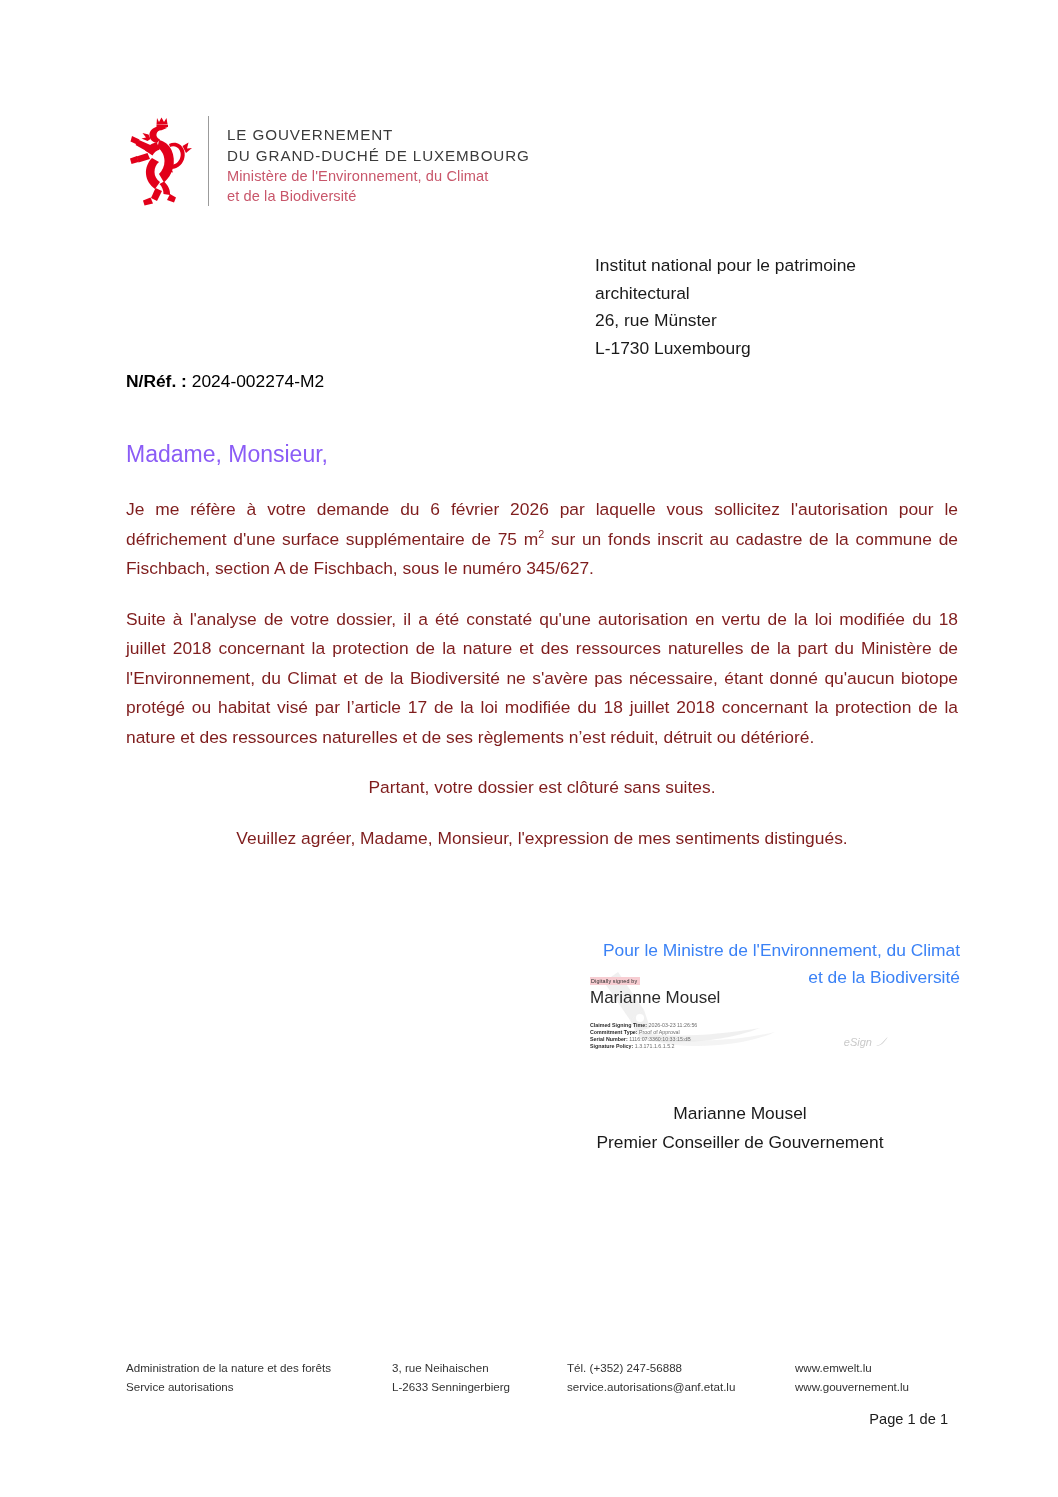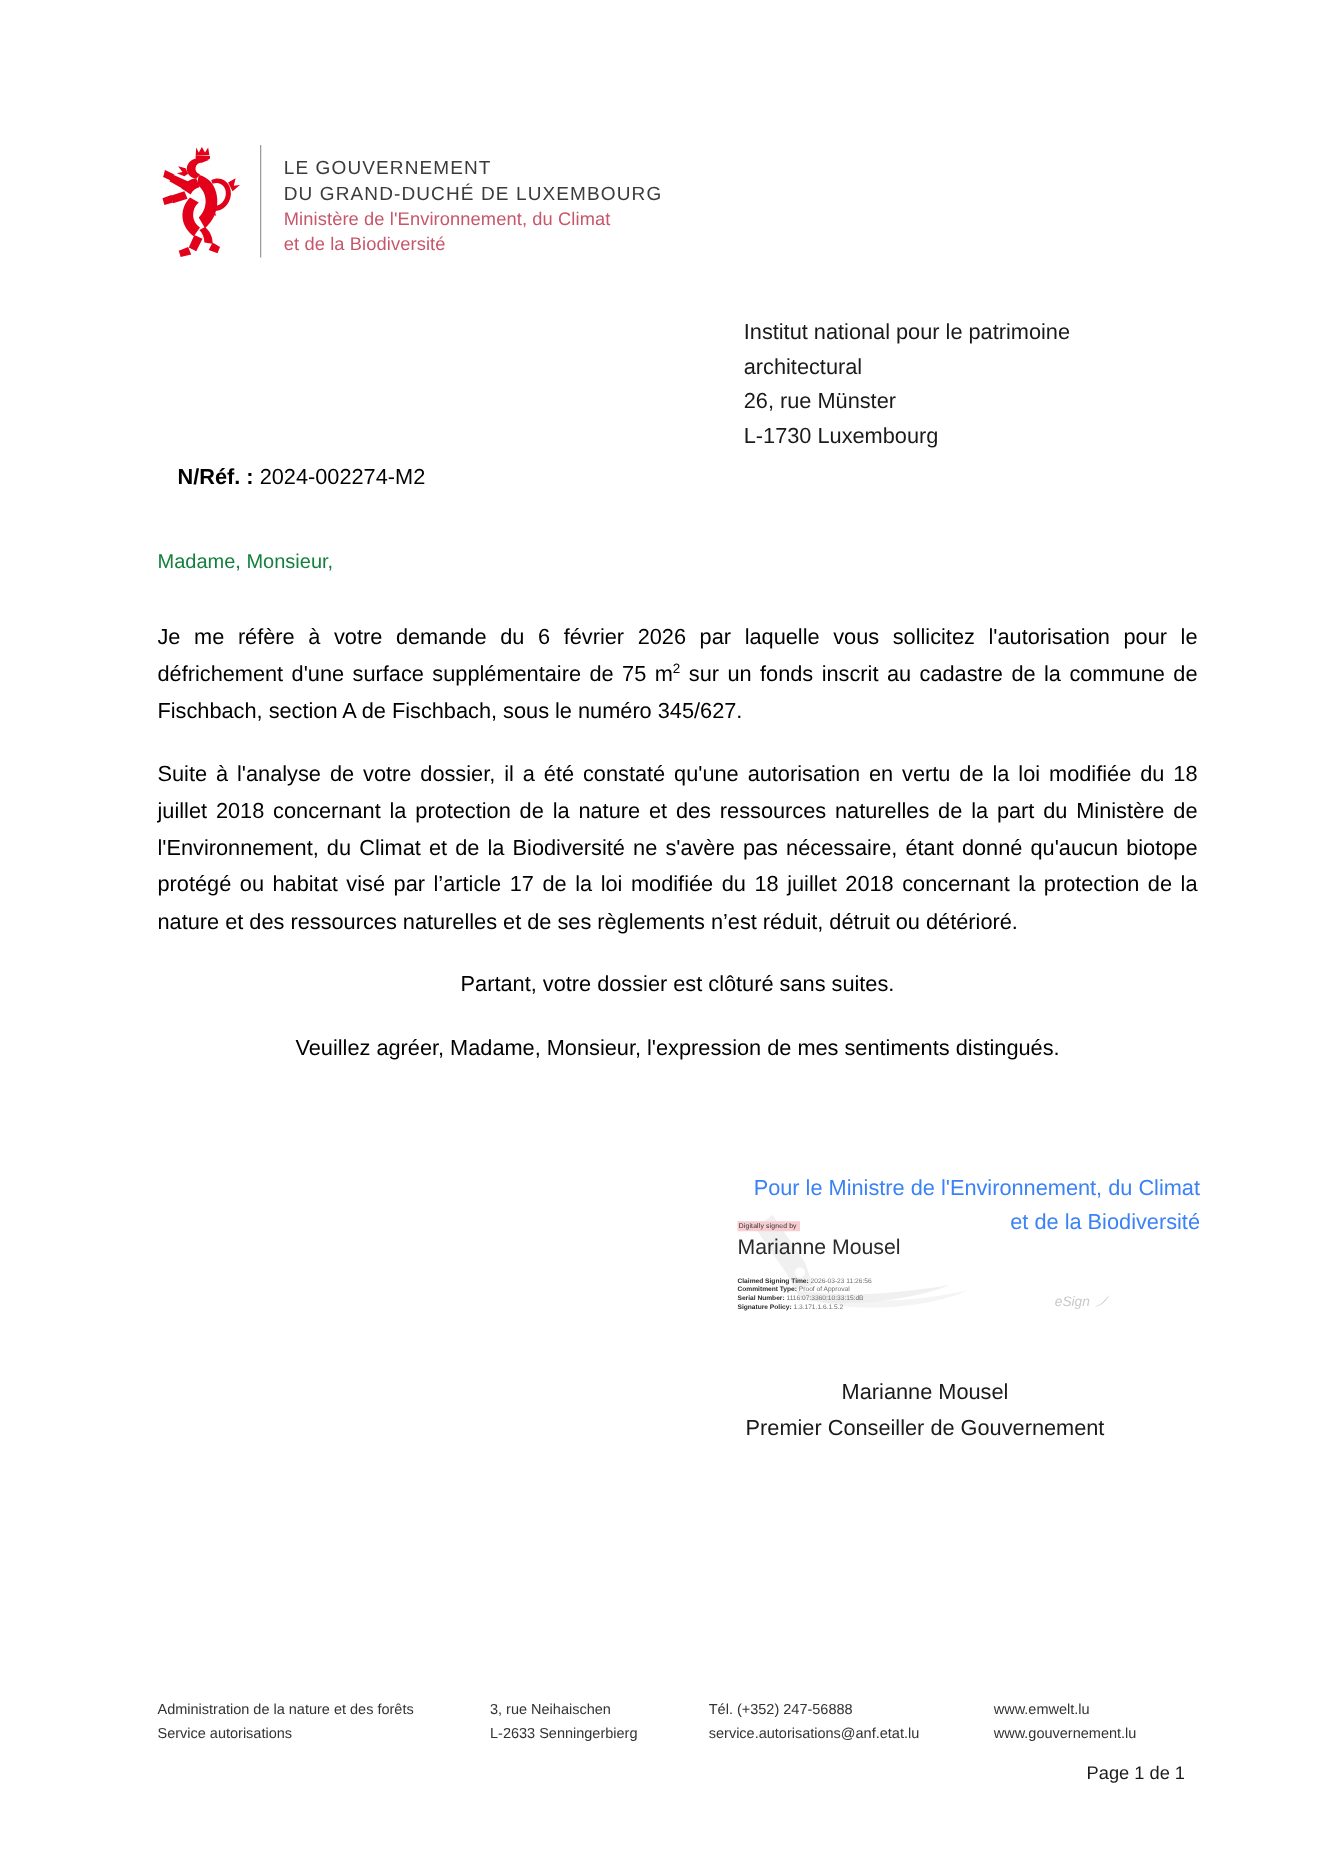--- a/index.html
+++ b/index.html
@@ -62,43 +62,43 @@
   .addressee {
     position: absolute;
     left: 595px;
     top: 252px;
     font-size: 17.4px;
     line-height: 27.5px;
     color: #1a1a1a;
   }
   .refline {
     position: absolute;
-    left: 142px;
+    left: 126px;
     top: 371px;
     font-size: 17.4px;
     color: #000;
   }
   .refline .lbl { font-weight: bold; }
 
   .salutation {
     position: absolute;
     left: 126px;
     top: 441px;
-    font-size: 16px;
-    color: #15803d;
+    font-size: 23px;
+    color: #8b5cf6;
   }
 
   .body {
     position: absolute;
     left: 126px;
     top: 495px;
     width: 832px;
     font-size: 17.4px;
     line-height: 29.5px;
-    color: #000000;
+    color: #7f1d1d;
   }
   .body p {
     margin: 0 0 21px 0;
     text-align: justify;
     text-justify: inter-word;
   }
   .body p.last { margin-bottom: 0; }
   .body p.nojust { text-align: center; }
   sup { font-size: 0.62em; vertical-align: super; line-height: 0; }
 

